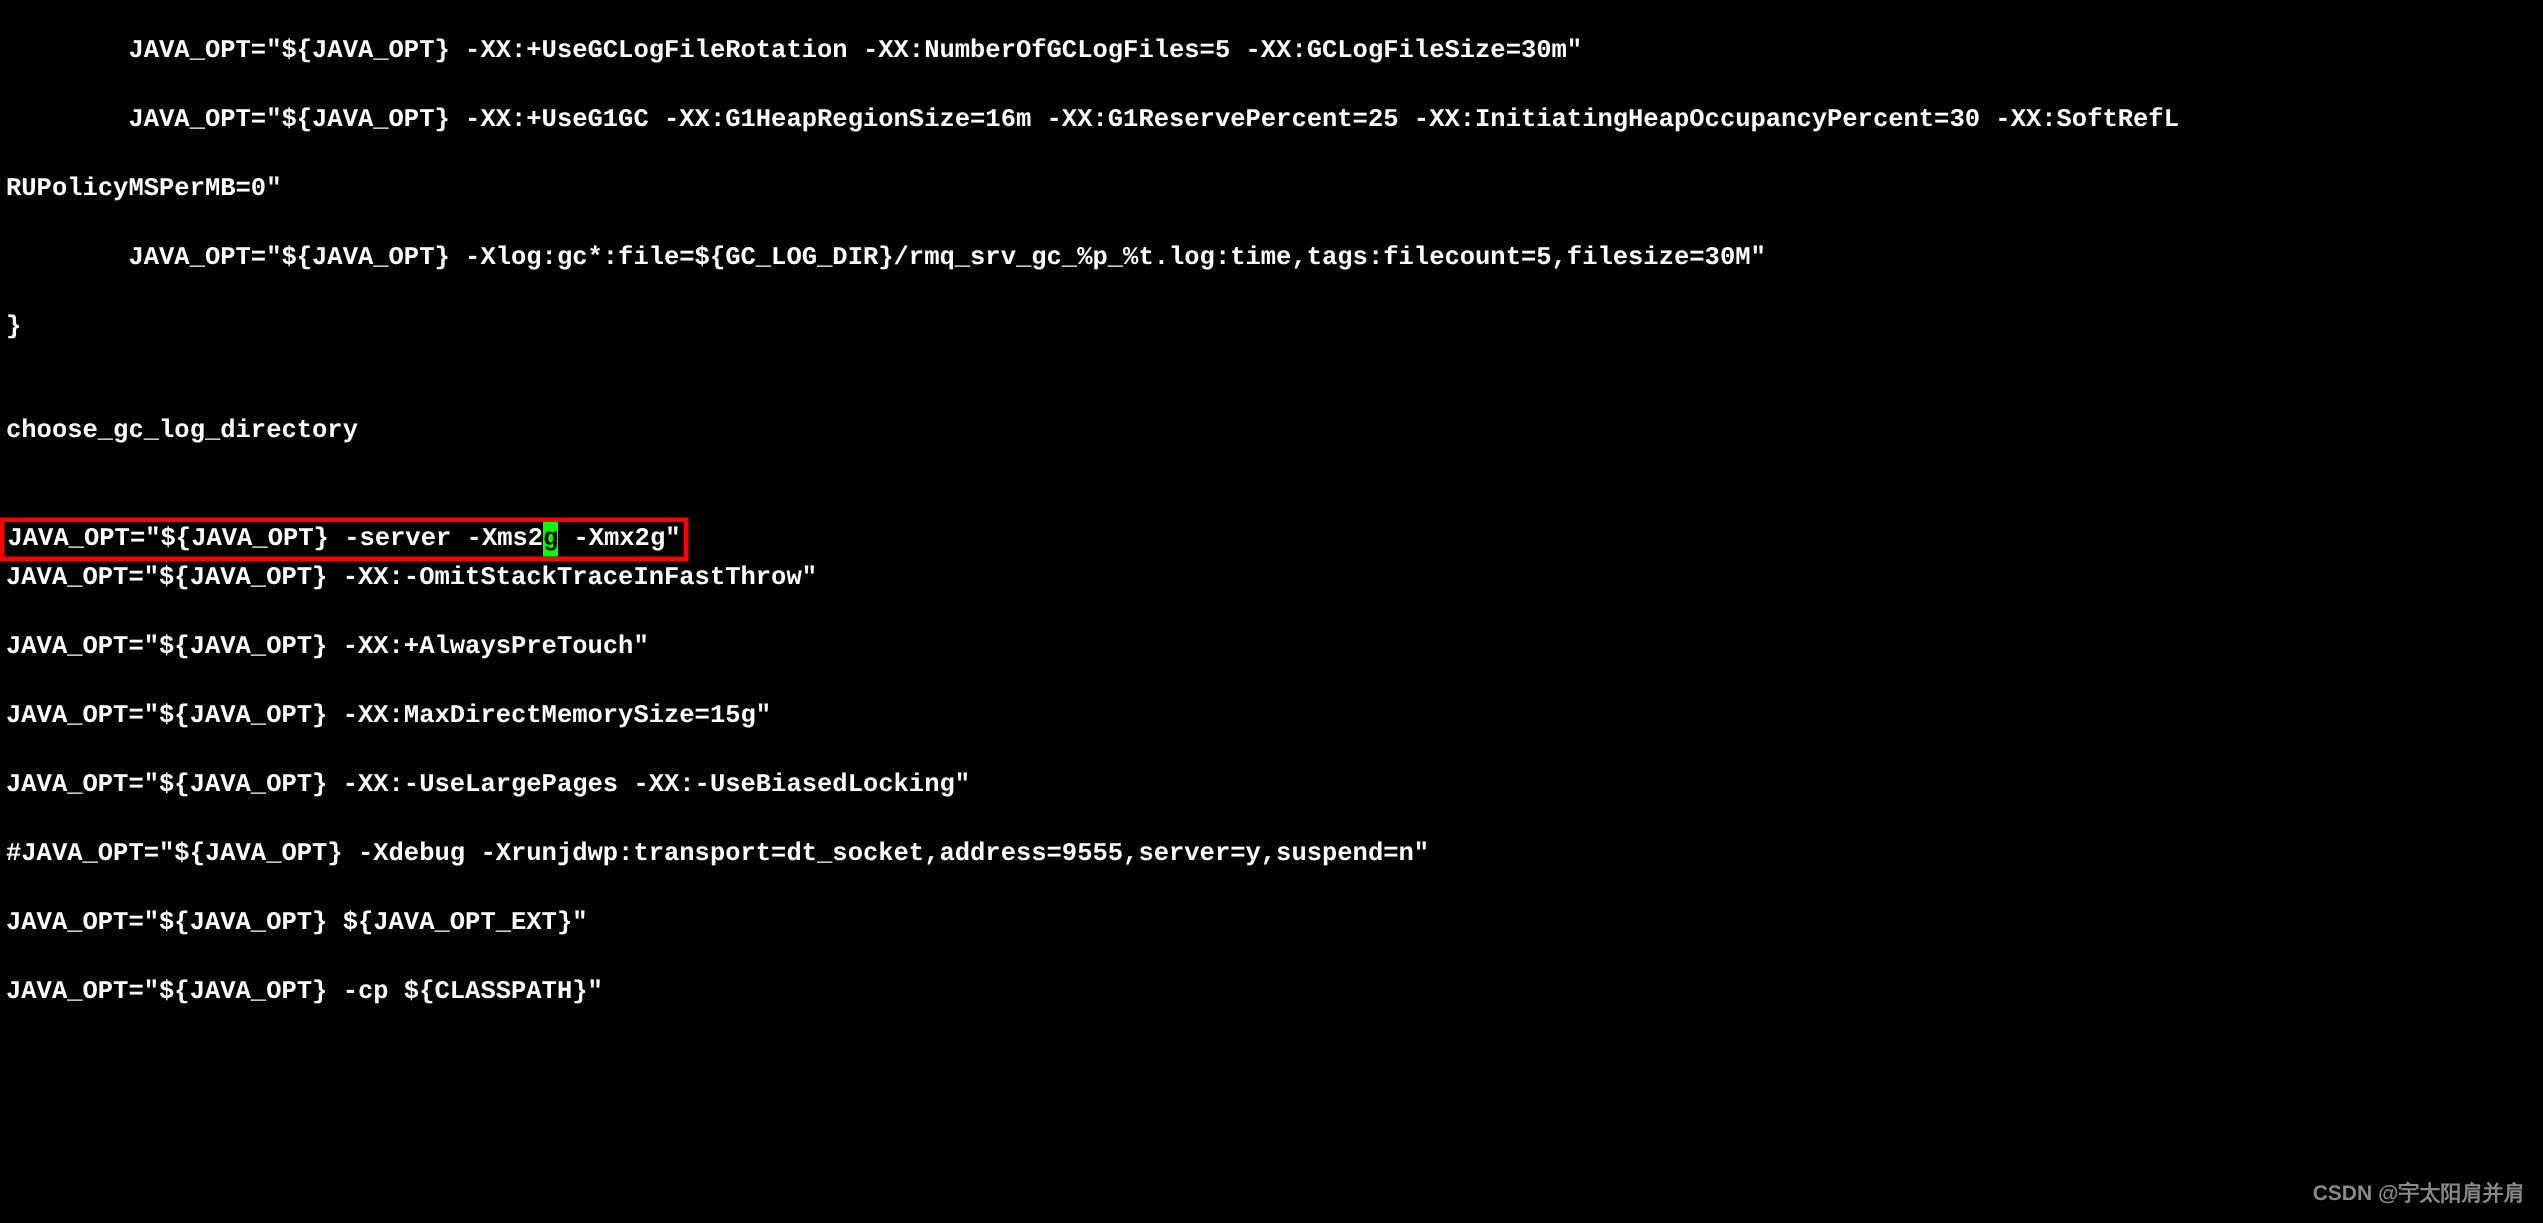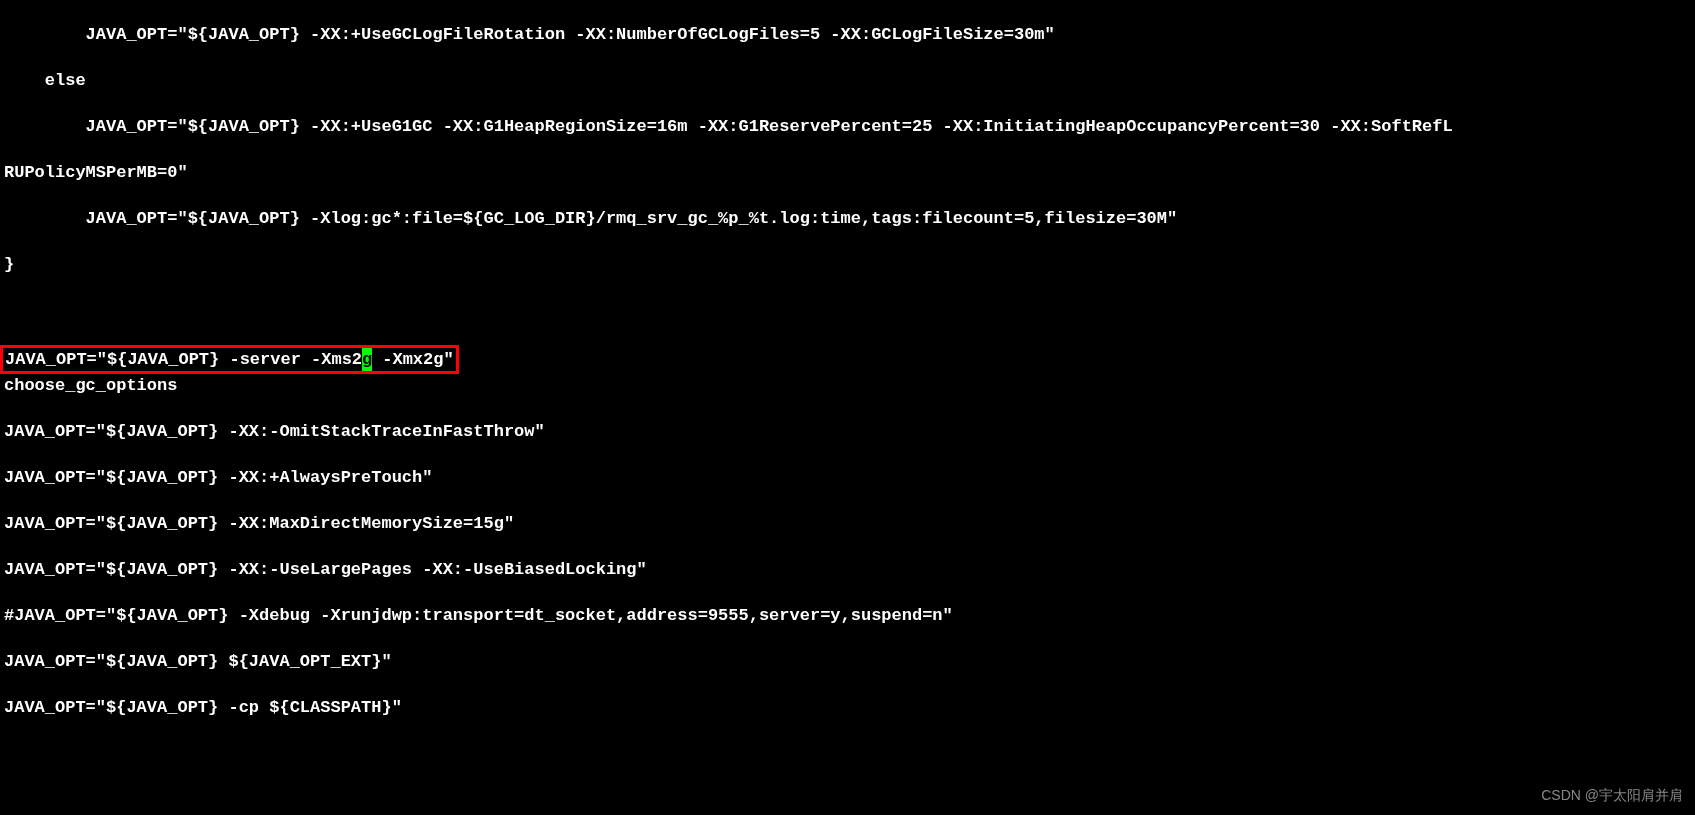--- a/index.html
+++ b/index.html
@@ -37,40 +37,39 @@
       display: inline-block;
       width: 10px;
     }
     .watermark {
       position: absolute;
       bottom: 8px;
       right: 12px;
       color: #888888;
       font-size: 14px;
       font-family: Arial, sans-serif;
-      font-weight: normal;
+      font-weight: bold;
     }
     .line {
       display: block;
     }
   </style>
 </head>
 <body>
 
 <div class="terminal">
 <span class="line">        JAVA_OPT="${JAVA_OPT} -XX:+UseGCLogFileRotation -XX:NumberOfGCLogFiles=5 -XX:GCLogFileSize=30m"</span>
-<span class="line">    else</span>
 <span class="line">        JAVA_OPT="${JAVA_OPT} -XX:+UseG1GC -XX:G1HeapRegionSize=16m -XX:G1ReservePercent=25 -XX:InitiatingHeapOccupancyPercent=30 -XX:SoftRefL</span>
 <span class="line">RUPolicyMSPerMB=0"</span>
 <span class="line">        JAVA_OPT="${JAVA_OPT} -Xlog:gc*:file=${GC_LOG_DIR}/rmq_srv_gc_%p_%t.log:time,tags:filecount=5,filesize=30M"</span>
 <span class="line">}</span>
 <span class="line"></span>
+<span class="line">choose_gc_log_directory</span>
 <span class="line"></span>
 <span class="highlighted-box"><span>JAVA_OPT="${JAVA_OPT} -server -Xms2</span><span class="cursor">g</span><span> -Xmx2g"</span></span>
-<span class="line">choose_gc_options</span>
 <span class="line">JAVA_OPT="${JAVA_OPT} -XX:-OmitStackTraceInFastThrow"</span>
 <span class="line">JAVA_OPT="${JAVA_OPT} -XX:+AlwaysPreTouch"</span>
 <span class="line">JAVA_OPT="${JAVA_OPT} -XX:MaxDirectMemorySize=15g"</span>
 <span class="line">JAVA_OPT="${JAVA_OPT} -XX:-UseLargePages -XX:-UseBiasedLocking"</span>
 <span class="line">#JAVA_OPT="${JAVA_OPT} -Xdebug -Xrunjdwp:transport=dt_socket,address=9555,server=y,suspend=n"</span>
 <span class="line">JAVA_OPT="${JAVA_OPT} ${JAVA_OPT_EXT}"</span>
 <span class="line">JAVA_OPT="${JAVA_OPT} -cp ${CLASSPATH}"</span>
 <span class="line"></span>
 
 

